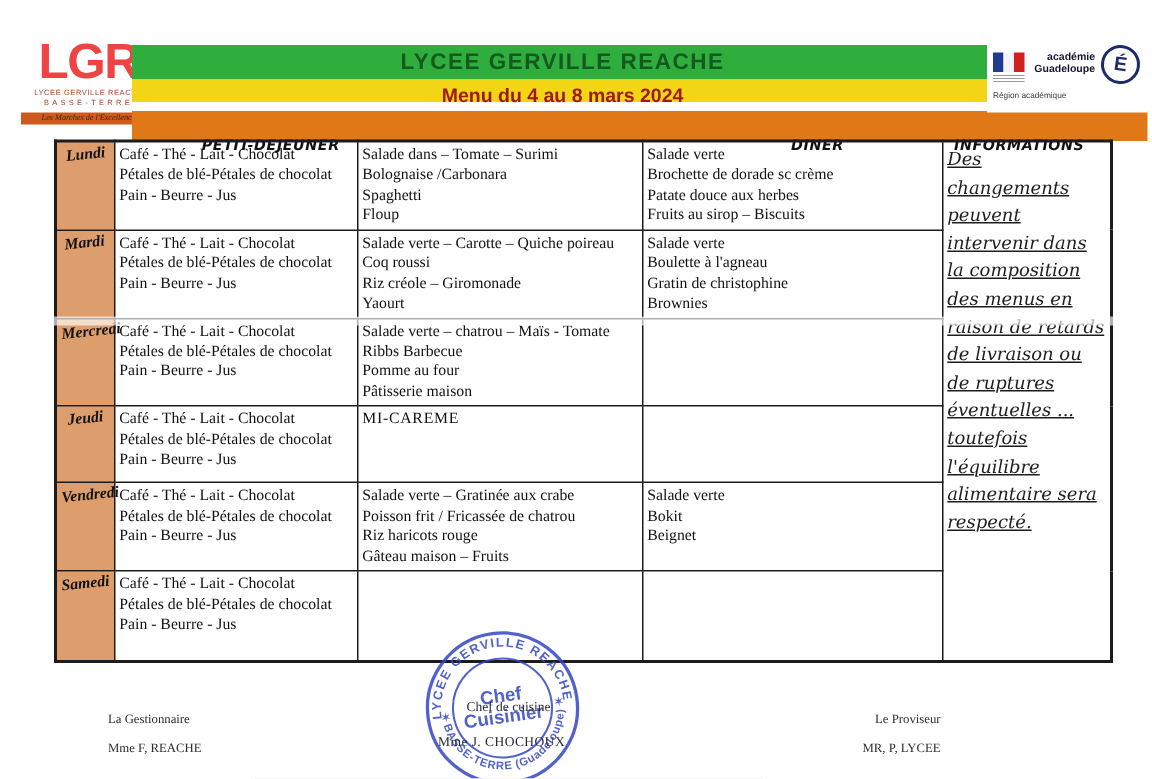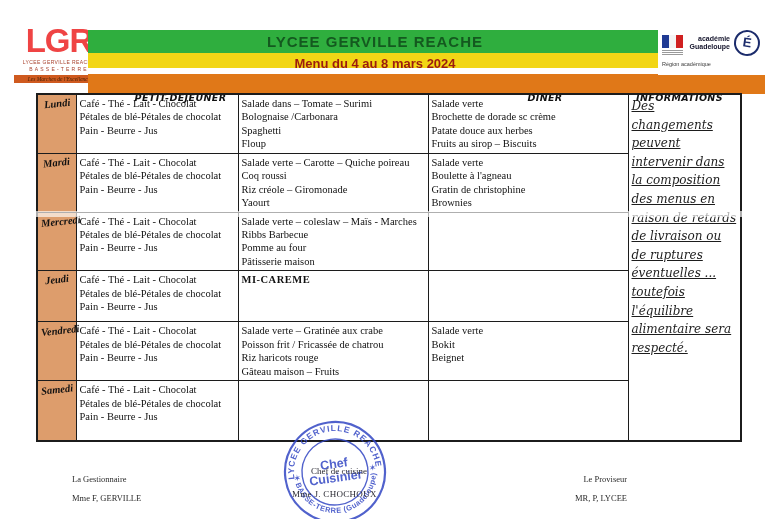--- a/index.html
+++ b/index.html
@@ -43,21 +43,21 @@
   
   table.menu { position:absolute; left:36px; top:93px; width:704px; height:339px;
                border-collapse:collapse; table-layout:fixed; border:2px solid #1c1c1c; }
   table.menu td { border:1.5px solid #1c1c1c; vertical-align:top; padding:2px 3px;
                   font-family:"Liberation Serif", serif; font-size:10.5px; line-height:1.28; color:#111; }
   td.day { background:#dd9d6c; vertical-align:middle; text-align:center;
            font-family:"DejaVu Serif", serif; font-style:italic; font-weight:600;
            font-size:8.5px; color:#2e1f10; }
   td.day span { display:inline-block; transform:rotate(-6deg); }
   .ml { white-space:pre-line; }
-  td.mi-careme { vertical-align:middle; font-weight:bold; font-size:12px; letter-spacing:.5px; }
+  td.mi-careme { vertical-align:middle; font-weight:normal; font-size:12px; letter-spacing:.5px; }
   td.info-cell { vertical-align:middle; padding:0 5px; }
   .info-text { font-style:italic; font-size:12px; line-height:1.55; 
                text-decoration:underline; color:#1d1d1d; font-family:"DejaVu Serif", serif; }
 
   
   .sig { position:absolute; font-size:8.5px; color:#2b2b2b; font-family:"Liberation Serif", serif; }
   .sig div { margin-bottom:9px; }
   .sig-left  { left:72px; top:474px; }
   .sig-right { left:575px; top:474px;text-align:right; }
 
@@ -144,21 +144,21 @@
         <td class="ml">Salade verte
 Boulette à l'agneau
 Gratin de christophine
 Brownies</td>
       </tr>
       <tr style="height:57px">
         <td class="day"><span>Mercredi</span></td>
         <td class="ml">Café - Thé - Lait - Chocolat
 Pétales de blé-Pétales de chocolat
 Pain - Beurre - Jus</td>
-        <td class="ml">Salade verte – coleslaw – Maïs - Marches
+        <td class="ml">Salade verte – chatrou – Maïs - Tomate
 Ribbs Barbecue
 Pomme au four
 Pâtisserie maison</td>
         <td class="ml"></td>
       </tr>
       <tr style="height:51px">
         <td class="day"><span>Jeudi</span></td>
         <td class="ml">Café - Thé - Lait - Chocolat
 Pétales de blé-Pétales de chocolat
 Pain - Beurre - Jus</td>
@@ -186,21 +186,21 @@
         <td class="ml"></td>
         <td class="ml"></td>
       </tr>
     </tbody>
   </table>
 
   <div class="scan-artifact"></div>
 
   <div class="sig sig-left">
     <div>La Gestionnaire</div>
-    <div>Mme F, GERVILLE</div>
+    <div>Mme F, REACHE</div>
   </div>
   <div class="sig sig-right">
     <div>Le Proviseur</div>
     <div>MR, P, LYCEE</div>
   </div>
 
   <svg class="stamp" viewBox="0 0 110 110" xmlns="http://www.w3.org/2000/svg">
     <defs>
       <path id="arcTop" d="M 14 55 A 41 41 0 0 1 96 55"></path>
       <path id="arcBot" d="M 14 55 A 41 41 0 0 0 96 55"></path>

